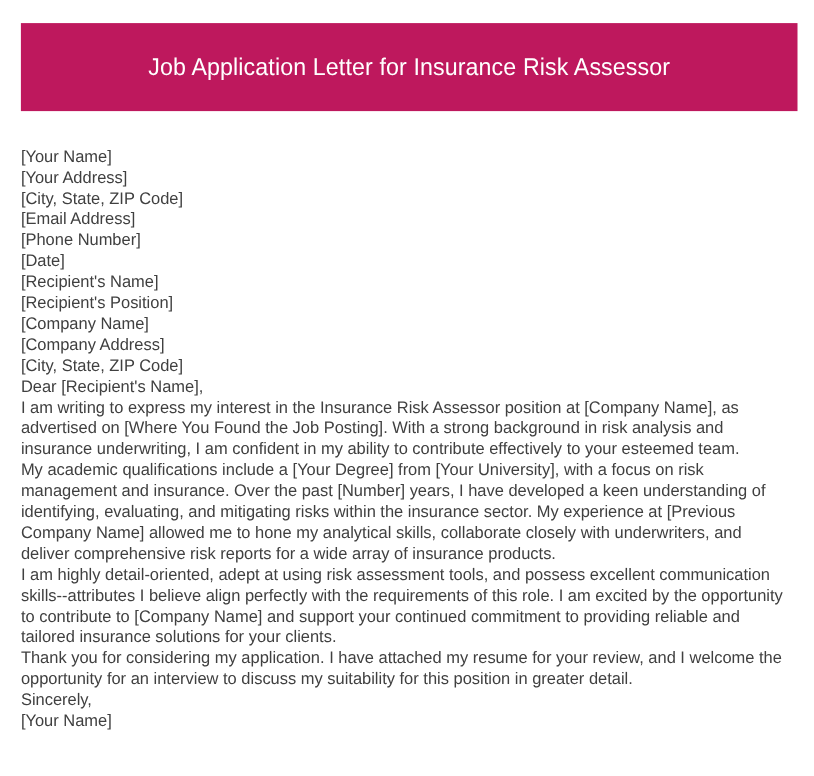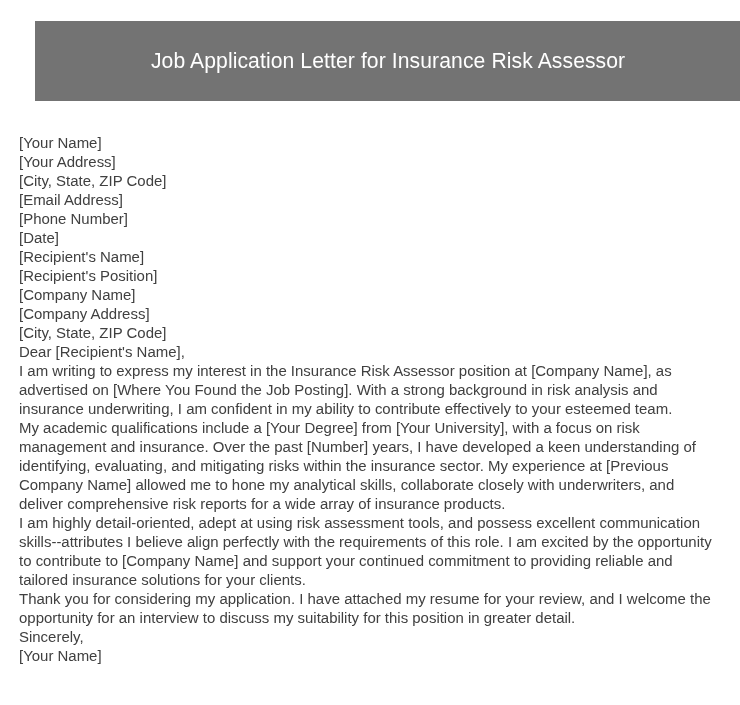--- a/index.html
+++ b/index.html
@@ -18,26 +18,25 @@
     width: 740px;
     height: 705px;
     background: #ffffff;
   }
   .header-banner {
     position: absolute;
     left: 19px;
     top: 21px;
     width: 706px;
     height: 80px;
-    background: #737373;
+    background: #be185d;
     display: flex;
     align-items: center;
     justify-content: center;
     box-sizing: border-box;
-    margin-left: 16px;
   }
   .header-title {
     color: #ffffff;
     font-size: 22px;
     font-weight: 400;
     line-height: 26px;
     letter-spacing: 0.1px;
     font-family: "Liberation Sans Narrow", "Liberation Sans", sans-serif;
     transform: scaleX(0.96);
     transform-origin: center center;

